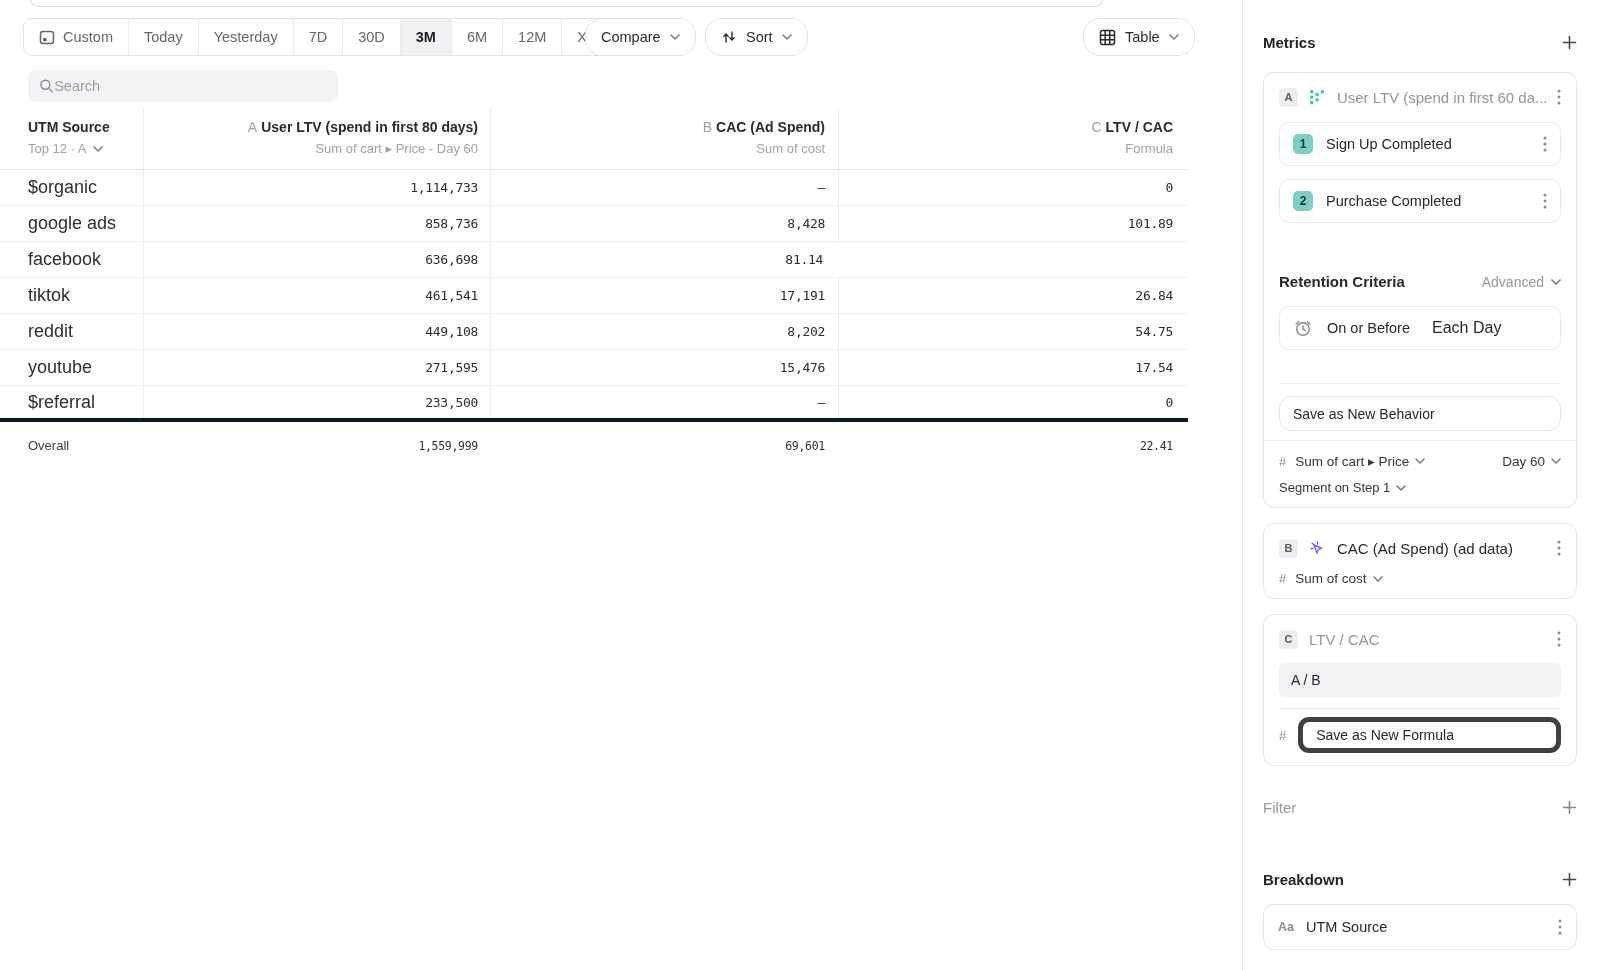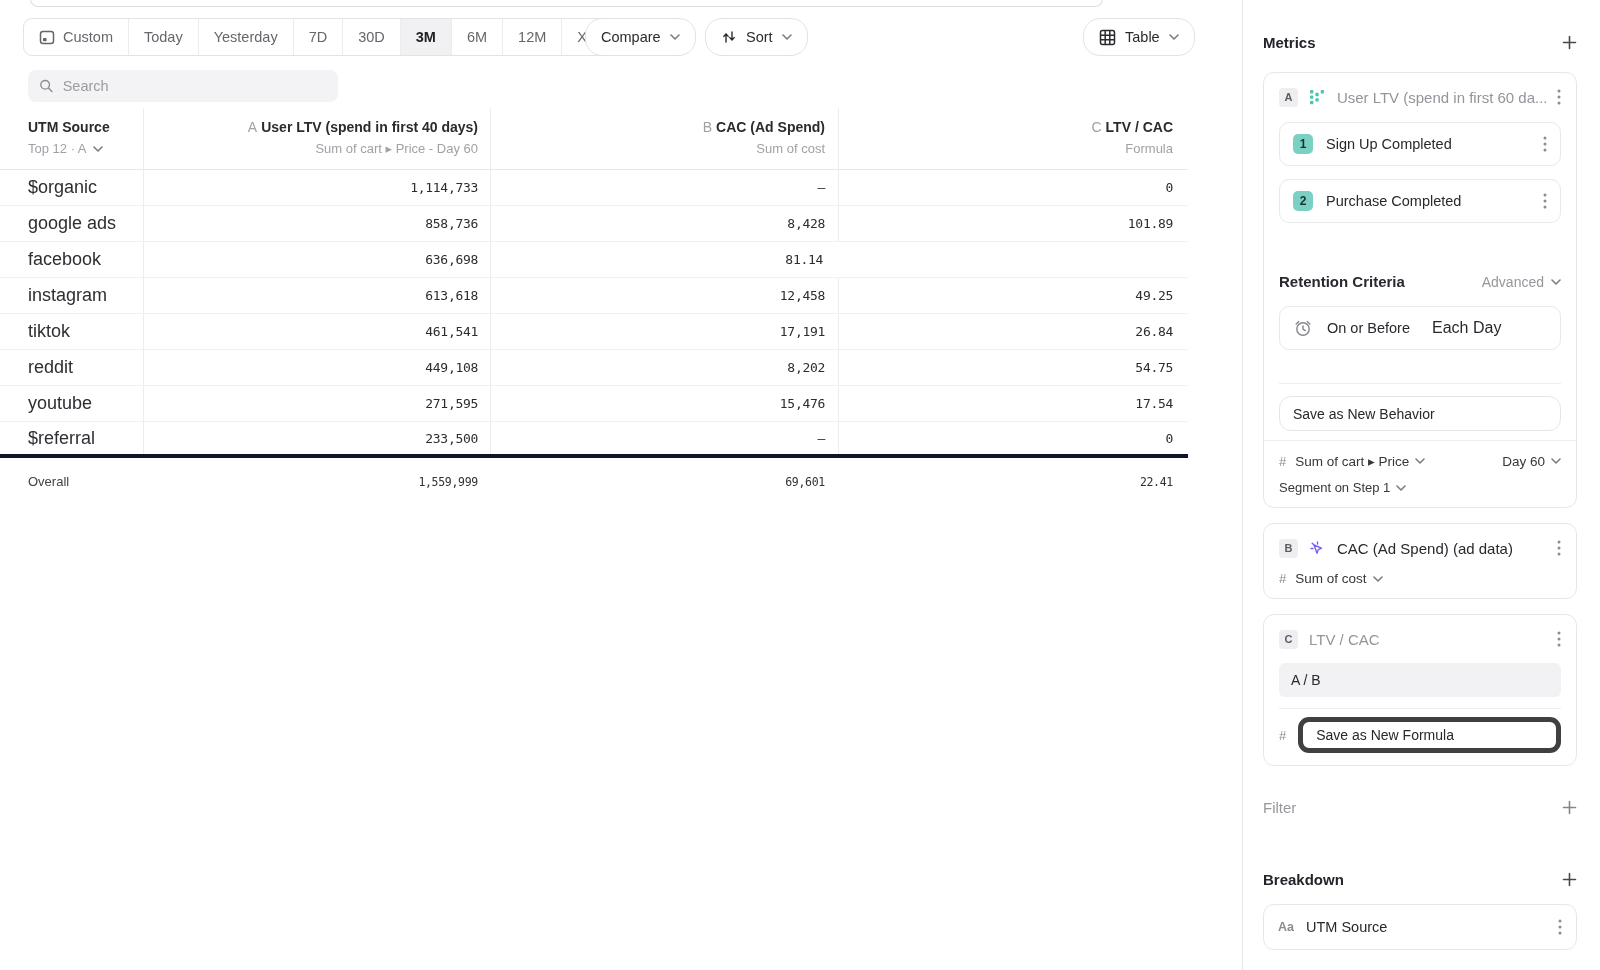--- a/index.html
+++ b/index.html
@@ -23,21 +23,21 @@
     height:38px; padding:0 15px; border:1px solid #e3e3e6; border-radius:17px; background:#fff;
     font-size:14.5px; color:#2a2a2f; font-weight:500; cursor:pointer; white-space:nowrap; }
   .btn-compare { left:585px; }
   .btn-sort { left:705px; }
   .btn-table { left:1083px; }
   .chev { width:10px; height:6px; flex:0 0 auto; }
   .chev path { fill:none; stroke:#7c7c82; stroke-width:1.6; stroke-linecap:round; stroke-linejoin:round; }
 
   
   .search { position:absolute; left:28px; top:70px; width:310px; height:32px;
-    background:#f3f3f5; border-radius:8px; display:flex; align-items:center; padding:0 11px; gap:9px; }
+    background:#f3f3f5; border-radius:8px; display:flex; align-items:center; padding:0 11px; }
   .search input { border:none; outline:none; background:transparent; font-size:14.5px; width:100%;
     font-family:inherit; color:#2f2f33; }
   .search input::placeholder { color:#9b9ba1; }
 
   
   .tbl { position:absolute; left:0; top:108px; width:1188px; }
   .tgrid { display:grid; grid-template-columns:143px 347px 348px 350px; align-items:stretch; }
   .th { padding-top:8px; padding-bottom:10px; border-bottom:1px solid #e7e7ea; }
   .th .t1 { font-size:14px; font-weight:700; color:#2a2a2f; line-height:22px; }
   .th .t1 .letter { color:#a1a1a7; font-weight:400; margin-right:4px; }
@@ -195,21 +195,21 @@
         <div class="th c-utm">
           <div class="t1">UTM Source</div>
           <div class="t2">
             <span>Top 12 · A</span>
             <svg class="chev" viewBox="0 0 10 6">
                 <path d="M1 1 L5 5 L9 1"></path>
               </svg>
           </div>
         </div>
         <div class="th num c-a">
-          <div class="t1"><span class="letter">A</span><span>User LTV (spend in first 40 days)</span></div>
+          <div class="t1"><span class="letter">A</span><span>User LTV (spend in first 80 days)</span></div>
           <div class="t2">
               <span>Sum of cart ▸ Price - Day 60</span>
             </div>
         </div>
         <div class="th num c-b">
           <div class="t1"><span class="letter">B</span><span>CAC (Ad Spend)</span></div>
           <div class="t2">
               <span>Sum of cost</span>
             </div>
         </div>
@@ -230,26 +230,20 @@
       <div class="tgrid tr">
         <div class="td c-utm">google ads</div>
         <div class="td num c-a">858,736</div>
         <div class="td num c-b">8,428</div>
         <div class="td num c-c">101.89</div>
       </div>
       <div class="tgrid tr">
         <div class="td c-utm">facebook</div>
         <div class="td num c-a">636,698</div>
         <div class="td num c-c">81.14</div>
-      </div>
-      <div class="tgrid tr">
-        <div class="td c-utm">instagram</div>
-        <div class="td num c-a">613,618</div>
-        <div class="td num c-b">12,458</div>
-        <div class="td num c-c">49.25</div>
       </div>
       <div class="tgrid tr">
         <div class="td c-utm">tiktok</div>
         <div class="td num c-a">461,541</div>
         <div class="td num c-b">17,191</div>
         <div class="td num c-c">26.84</div>
       </div>
       <div class="tgrid tr">
         <div class="td c-utm">reddit</div>
         <div class="td num c-a">449,108</div>

